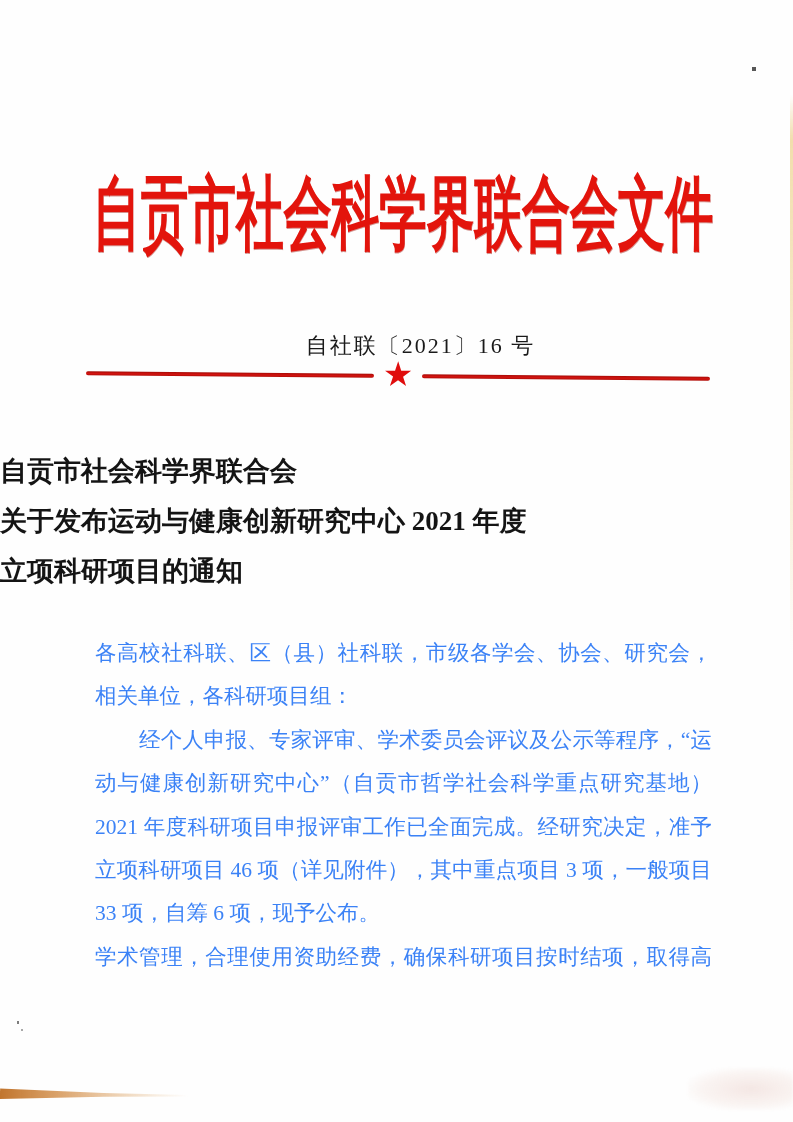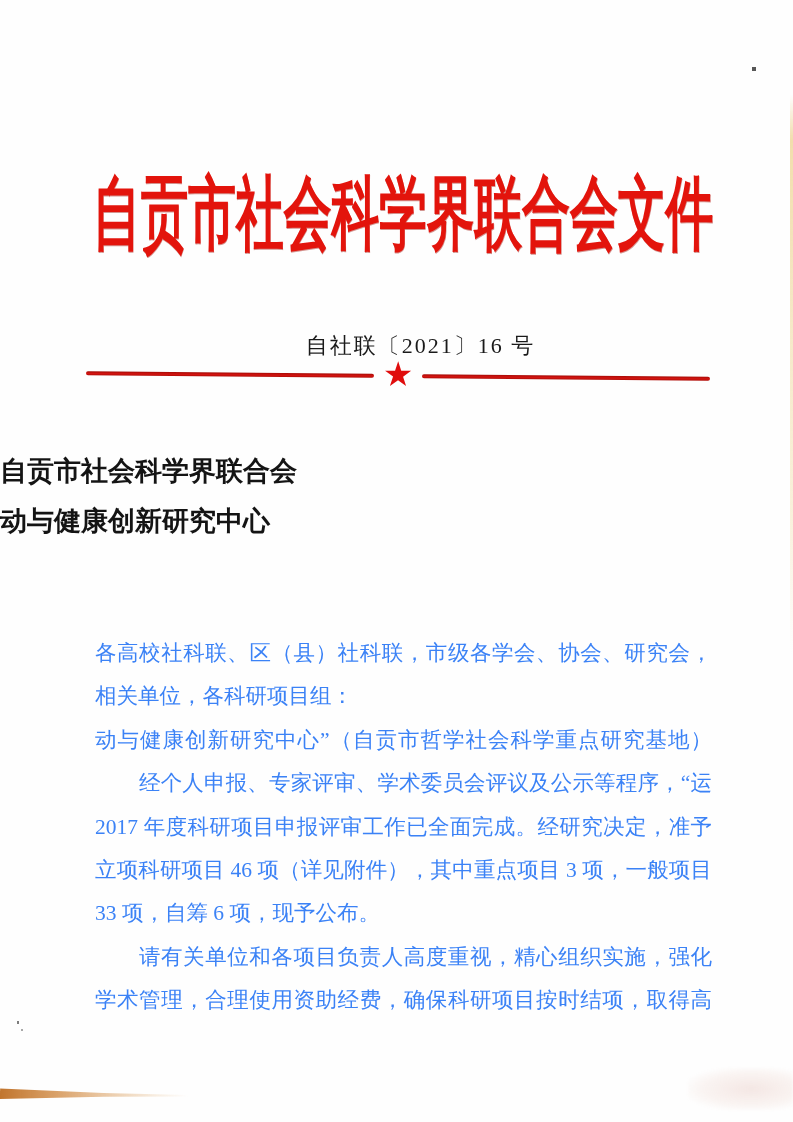--- a/index.html
+++ b/index.html
@@ -173,32 +173,32 @@
   <div class="docnum">自社联〔2021〕16 号</div>
 
   <div class="divider">
     <div class="seg"></div>
     <span class="star">★</span>
     <div class="seg"></div>
   </div>
 
   <div class="title-block">
     <div>自贡市社会科学界联合会</div>
-    <div>动与健康创新研究中心</div>
+    <div>关于发布运动与健康创新研究中心 2021 年度</div>
+    <div>立项科研项目的通知</div>
   </div>
 
   <div class="body-text">
     <div class="line">各高校社科联、区（县）社科联，市级各学会、协会、研究会，</div>
     <div class="line pe">相关单位，各科研项目组：</div>
+    <div class="line ind">经个人申报、专家评审、学术委员会评议及公示等程序，“运</div>
     <div class="line">动与健康创新研究中心”（自贡市哲学社会科学重点研究基地）</div>
-    <div class="line ind">经个人申报、专家评审、学术委员会评议及公示等程序，“运</div>
-    <div class="line">2017 年度科研项目申报评审工作已全面完成。经研究决定，准予</div>
+    <div class="line">2021 年度科研项目申报评审工作已全面完成。经研究决定，准予</div>
     <div class="line">立项科研项目 46 项（详见附件），其中重点项目 3 项，一般项目</div>
     <div class="line pe">33 项，自筹 6 项，现予公布。</div>
-    <div class="line ind">请有关单位和各项目负责人高度重视，精心组织实施，强化</div>
     <div class="line">学术管理，合理使用资助经费，确保科研项目按时结项，取得高</div>
   </div>
 
   <div class="smudge-bl"></div>
   <div class="smudge-br"></div>
   <div class="edge-strip-right"></div>
   <div class="speck speck-1"></div>
   <div class="speck speck-2"></div>
   <div class="speck speck-3"></div>
 

